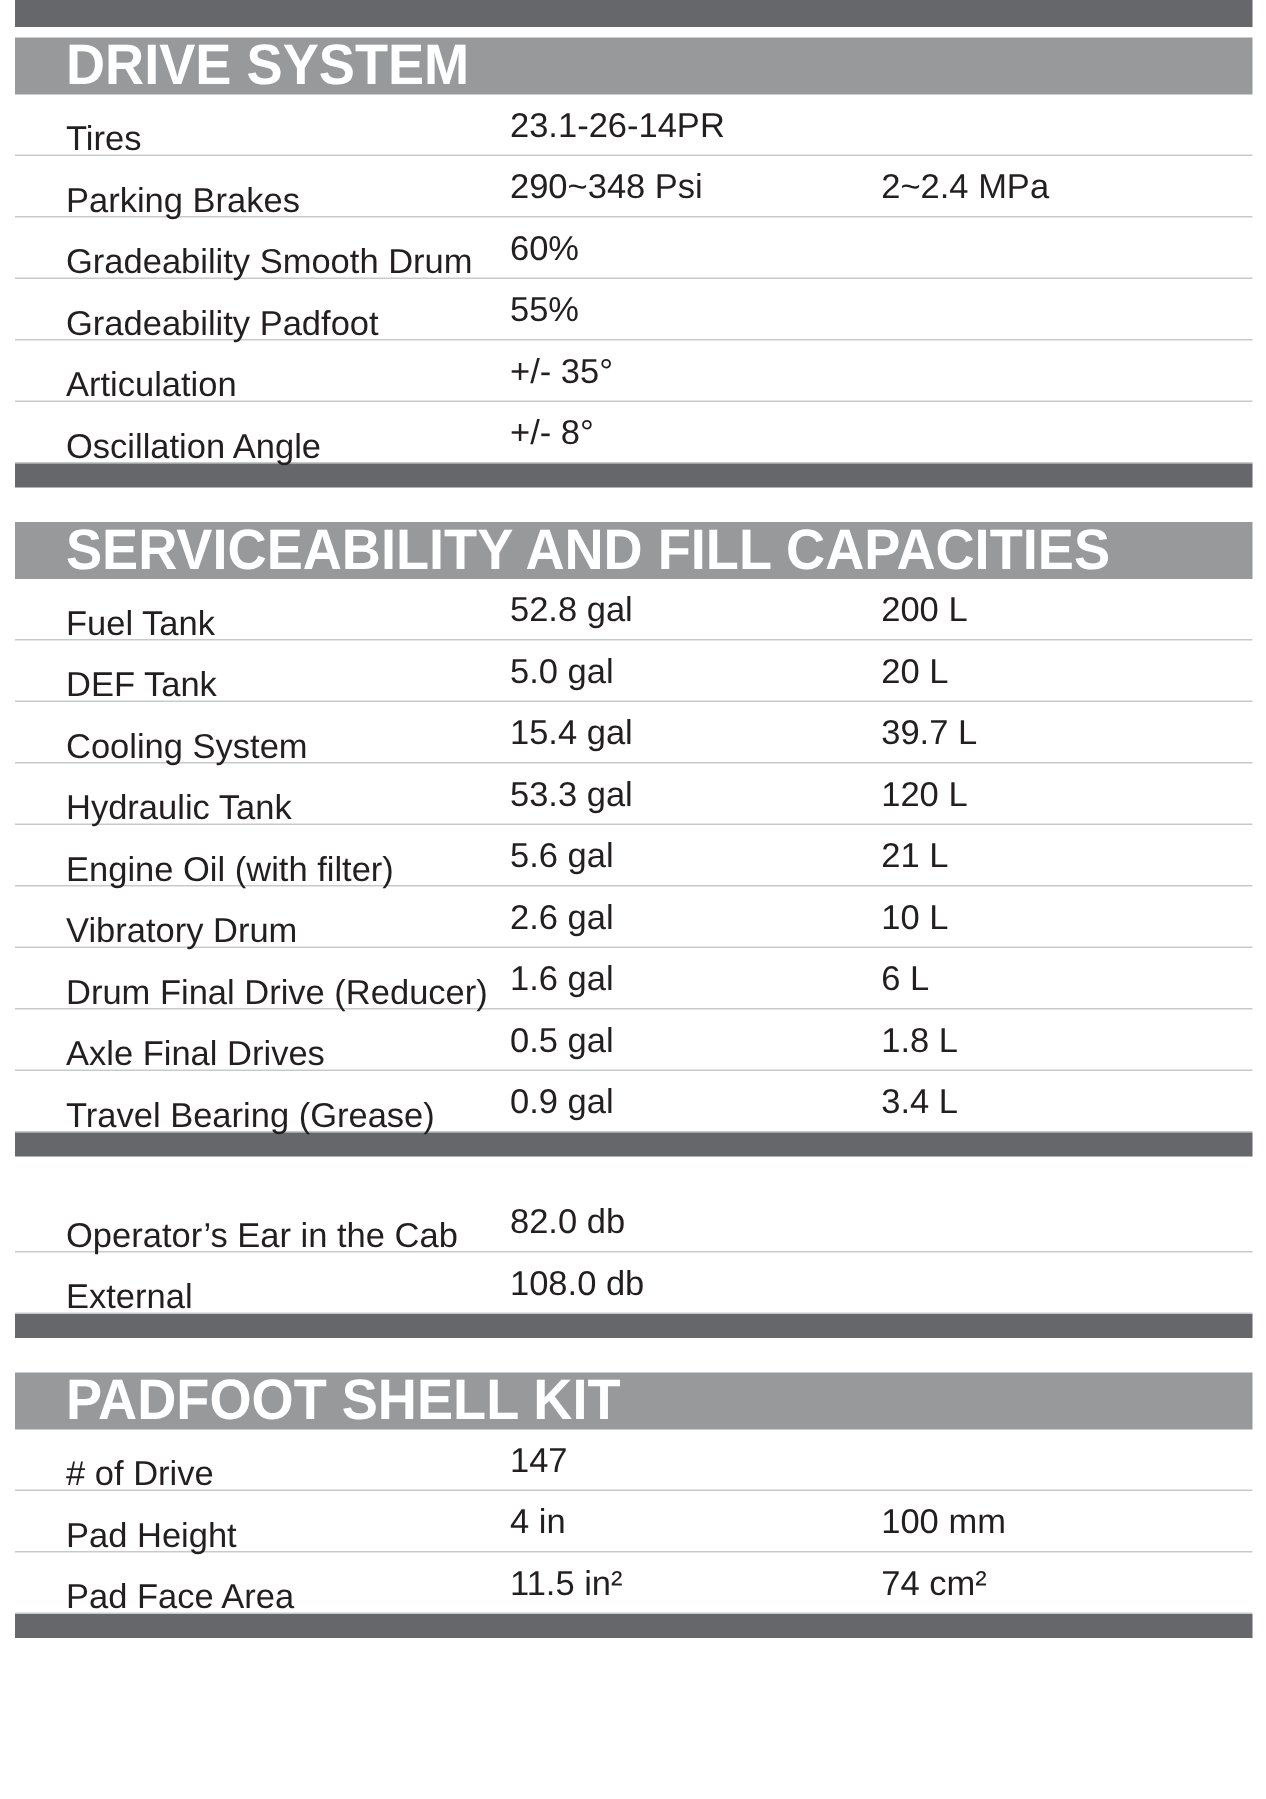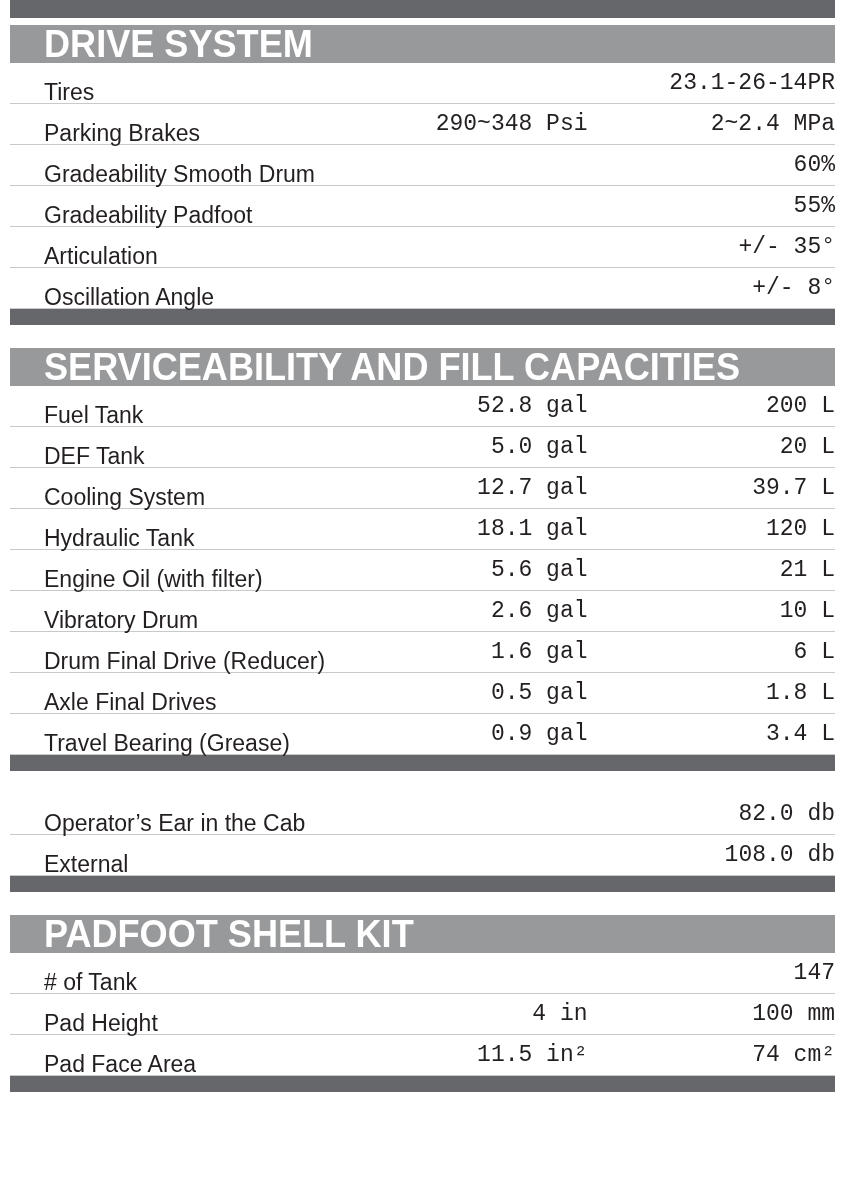--- a/index.html
+++ b/index.html
@@ -54,23 +54,22 @@
     font-size: 23px;
   }
   .row-label {
     flex: 0 0 40%;
     padding-left: 34px;
     white-space: nowrap;
     margin-top: 18px;
   }
   .row-value {
     flex: 1;
-    text-align: right;
+    text-align: left;
     white-space: nowrap;
-    font-family: Liberation Mono, monospace;
   }
   .end-bar {
     height: 16px;
     background: var(--end-bar);
   }
 </style>
 </head>
 <body>
 
 <div class="sheet">
@@ -116,26 +115,26 @@
           <div class="row-value">52.8 gal</div>
           <div class="row-value">200 L</div>
         </div>
         <div class="spec-row">
           <div class="row-label">DEF Tank</div>
           <div class="row-value">5.0 gal</div>
           <div class="row-value">20 L</div>
         </div>
         <div class="spec-row">
           <div class="row-label">Cooling System</div>
-          <div class="row-value">12.7 gal</div>
+          <div class="row-value">15.4 gal</div>
           <div class="row-value">39.7 L</div>
         </div>
         <div class="spec-row">
           <div class="row-label">Hydraulic Tank</div>
-          <div class="row-value">18.1 gal</div>
+          <div class="row-value">53.3 gal</div>
           <div class="row-value">120 L</div>
         </div>
         <div class="spec-row">
           <div class="row-label">Engine Oil (with filter)</div>
           <div class="row-value">5.6 gal</div>
           <div class="row-value">21 L</div>
         </div>
         <div class="spec-row">
           <div class="row-label">Vibratory Drum</div>
           <div class="row-value">2.6 gal</div>
@@ -167,21 +166,21 @@
           <div class="row-label">External</div>
           <div class="row-value">108.0 db</div>
         </div>
         <div class="end-bar"></div>
       </section>
       <section class="spec-section">
         <div class="section-header">
           <span class="section-title">PADFOOT SHELL KIT</span>
         </div>
         <div class="spec-row">
-          <div class="row-label"># of Tank</div>
+          <div class="row-label"># of Drive</div>
           <div class="row-value">147</div>
         </div>
         <div class="spec-row">
           <div class="row-label">Pad Height</div>
           <div class="row-value">4 in</div>
           <div class="row-value">100 mm</div>
         </div>
         <div class="spec-row">
           <div class="row-label">Pad Face Area</div>
           <div class="row-value">11.5 in²</div>

